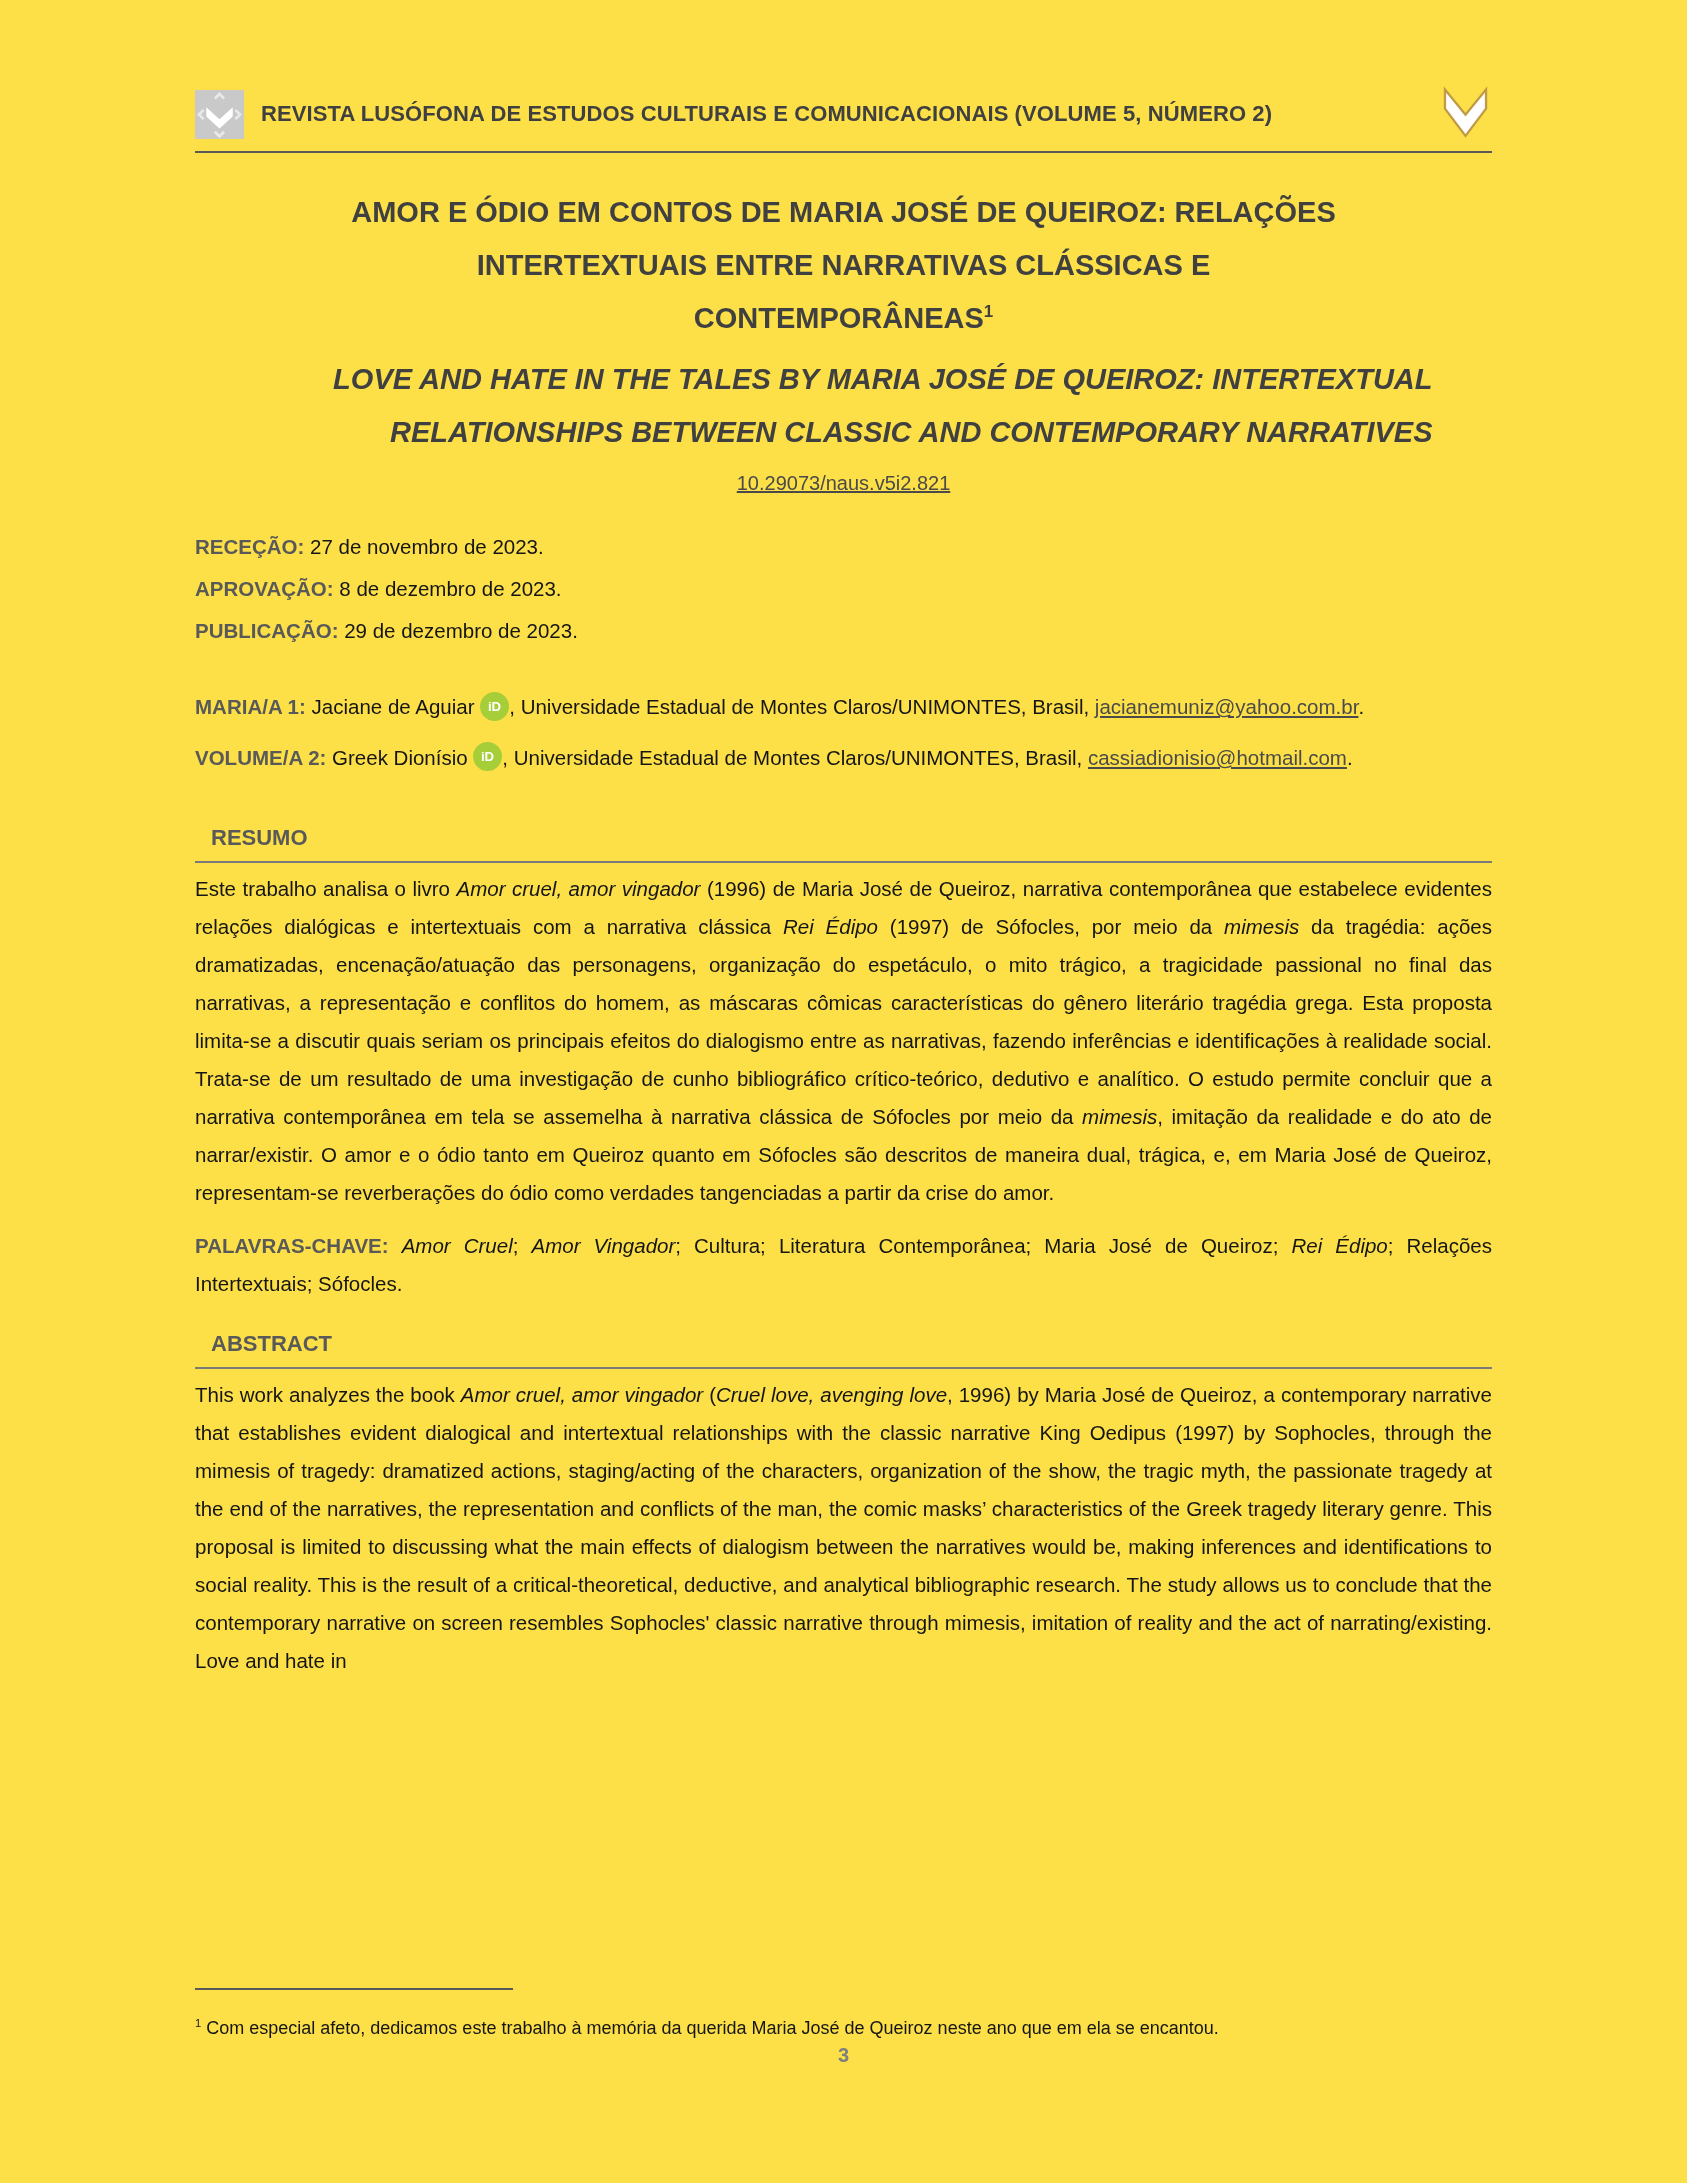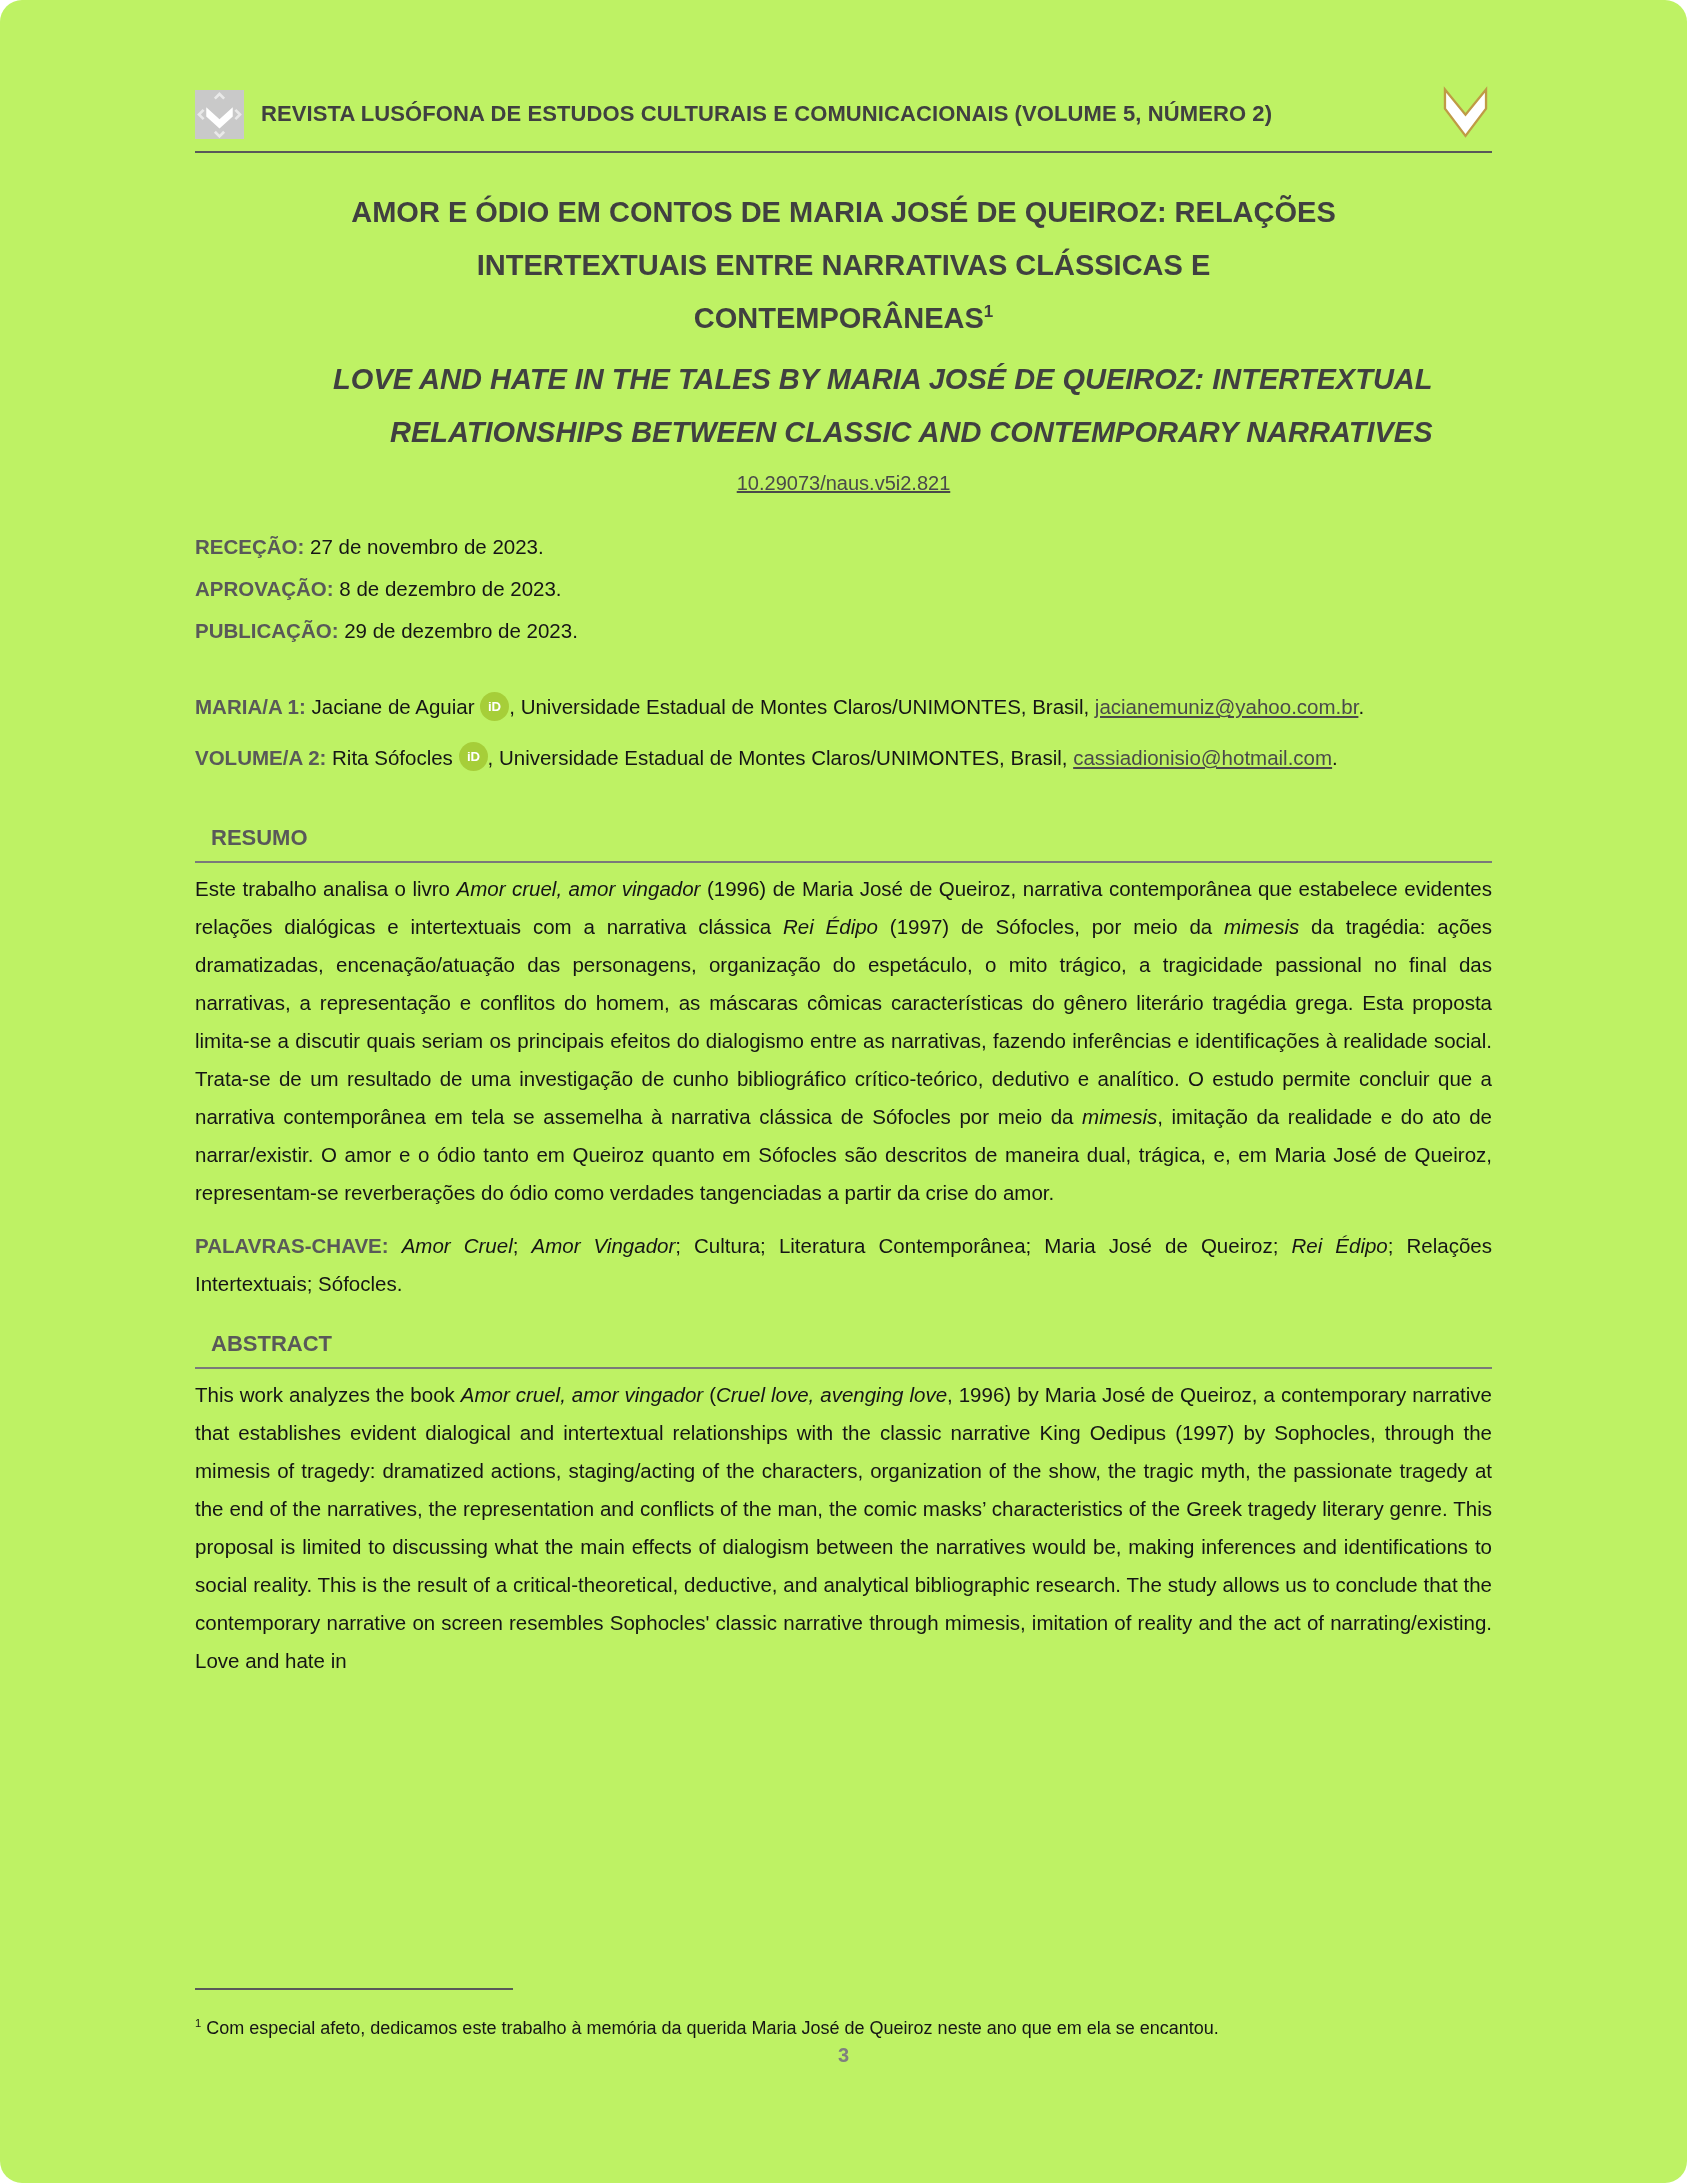--- a/index.html
+++ b/index.html
@@ -1,26 +1,25 @@
 <!DOCTYPE html>
 <html style="font-size:10.6px"><head>
 <meta charset="utf-8">
 <style>
   * { margin: 0; padding: 0; box-sizing: border-box; }
   html, body { background: #ffffff; }
   .page {
     position: relative;
     width: 1687px;
     height: 2183px;
-    background: #bef264;
+    background: #fde047;
     padding: 86px 195px 0 195px;
     font-family: "Liberation Sans", sans-serif;
     color: #151515;
     overflow: hidden;
-    border-radius: 22px;
   }
 
   
   .hdr { display: flex; align-items: center; gap: 17px; padding-bottom: 9.3px;
          border-bottom: 2.6px solid #595959; }
   .hdr-title { flex: 1; font-size: 22px; font-weight: bold; color: #404040; letter-spacing: 0.1px; }
   .hicon-left svg  { display: block; }
   .hicon-right svg { display: block; }
 
   
@@ -108,21 +107,21 @@
       <span class="lbl">MARIA/A 1:</span>
       <span>Jaciane de Aguiar</span>
       <span class="orcid"><svg width="29" height="29" viewBox="0 0 44 44" style="font-size:31px">
             <circle cx="22" cy="22" r="22" fill="#a6ce39"></circle>
             <text x="22" y="29" text-anchor="middle" font-size="20" font-weight="bold" fill="#ffffff">iD</text>
           </svg></span><span>, Universidade Estadual de Montes Claros/UNIMONTES, Brasil,</span>
       <a class="email">jacianemuniz@yahoo.com.br</a><span>.</span>
     </p>
     <p>
       <span class="lbl">VOLUME/A 2:</span>
-      <span>Rita Sófocles</span>
+      <span>Greek Dionísio</span>
       <span class="orcid"><svg width="29" height="29" viewBox="0 0 44 44" style="font-size:31px">
             <circle cx="22" cy="22" r="22" fill="#a6ce39"></circle>
             <text x="22" y="29" text-anchor="middle" font-size="20" font-weight="bold" fill="#ffffff">iD</text>
           </svg></span><span>, Universidade Estadual de Montes Claros/UNIMONTES, Brasil,</span>
       <a class="email">cassiadionisio@hotmail.com</a><span>.</span>
     </p>
   </div>
 
   <h3 class="sec-head">RESUMO</h3>
   <hr class="sec-rule">

